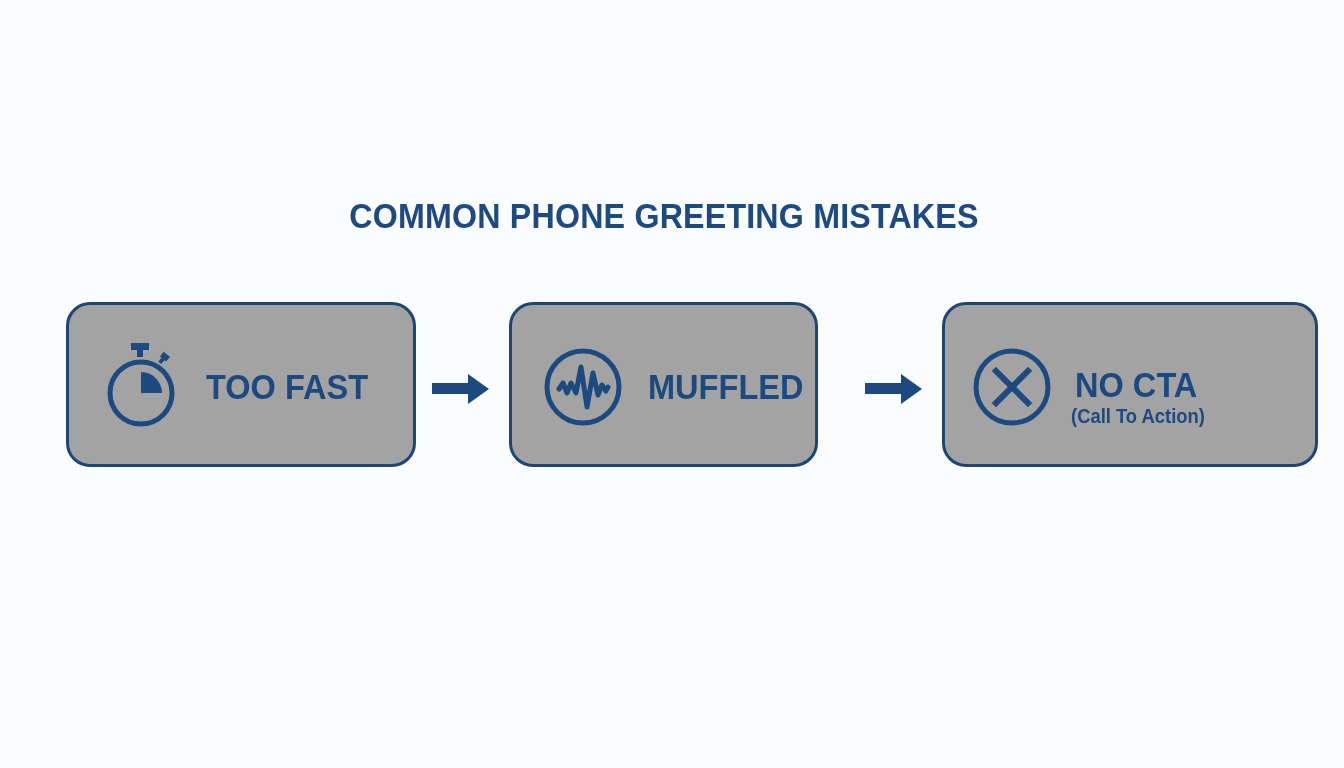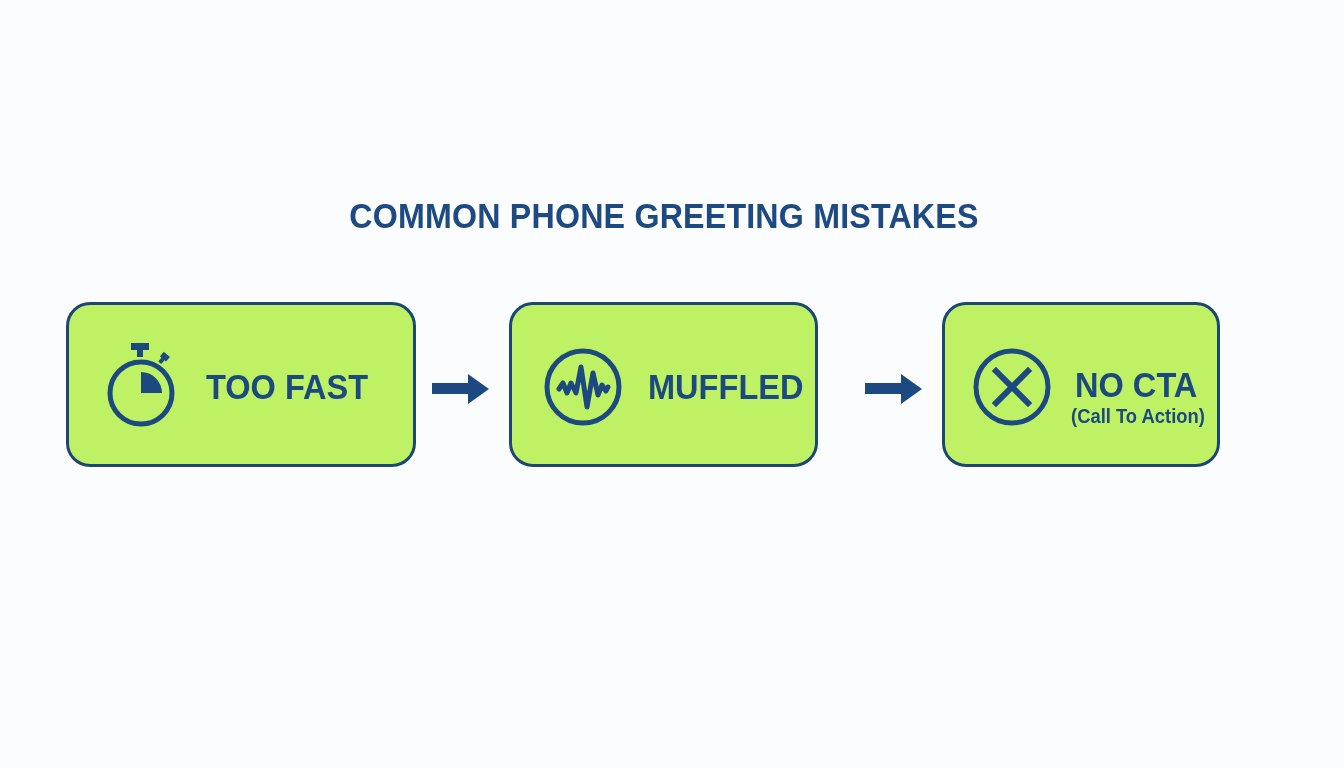--- a/index.html
+++ b/index.html
@@ -16,21 +16,21 @@
     font-size: 35px; font-weight: bold; letter-spacing: 0.2px;
     color: #1e4a82;
     transform: scaleX(0.92);
     transform-origin: 664px 0;
   }
   .card {
     position: absolute; top: 302px; height: 165px;
     box-sizing: border-box;
     border: 3px solid #1c4676;
     border-radius: 24px;
-    background: #bef264;
+    background: #a3a3a3;
   }
   .card .icon { position: absolute; }
   .card .label {
     position: absolute; font-weight: bold; color: #1c4a80;
     white-space: nowrap;
   }
   .card .label-main { font-size: 35px; transform: scaleX(0.93); transform-origin: left center; }
   .card .label-sub { font-size: 20px; transform: scaleX(0.92); transform-origin: left center; }
   .arrow { position: absolute; }
 </style>
@@ -68,21 +68,21 @@
     <polyline points="16,42 20,36 24,46 28,36 33,46 38,20 44,60 50,26 55,48 59,38 63,44 65,40" fill="none" stroke="#1c4a80" stroke-width="5" stroke-linejoin="round" stroke-linecap="round"></polyline>
   </svg>
   <span class="label label-main" style="left:136px; top:62px;">MUFFLED</span>
 </div>
 
 <svg class="arrow" style="left:865px; top:374px;" width="58" height="30" viewBox="0 0 58 30">
   <rect x="0" y="9" width="38" height="11" fill="#1c4a80"></rect>
   <polygon points="36,0 57,15 36,30" fill="#1c4a80"></polygon>
 </svg>
 
-<div class="card" style="left:942px; width:278px;">
+<div class="card" style="left:942px; width:376px;">
   <svg class="icon" style="left:27px; top:42px;" width="80" height="80" viewBox="0 0 80 80">
     <circle cx="40" cy="40" r="36" fill="none" stroke="#1c4a80" stroke-width="5"></circle>
     <line x1="24" y1="24" x2="56" y2="56" stroke="#1c4a80" stroke-width="6" stroke-linecap="square"></line>
     <line x1="56" y1="24" x2="24" y2="56" stroke="#1c4a80" stroke-width="6" stroke-linecap="square"></line>
   </svg>
   <span class="label label-main" style="left:130px; top:60px;">NO CTA</span>
   <span class="label label-sub" style="left:126px; top:100px;">(Call To Action)</span>
 </div>
 
 </body></html>

